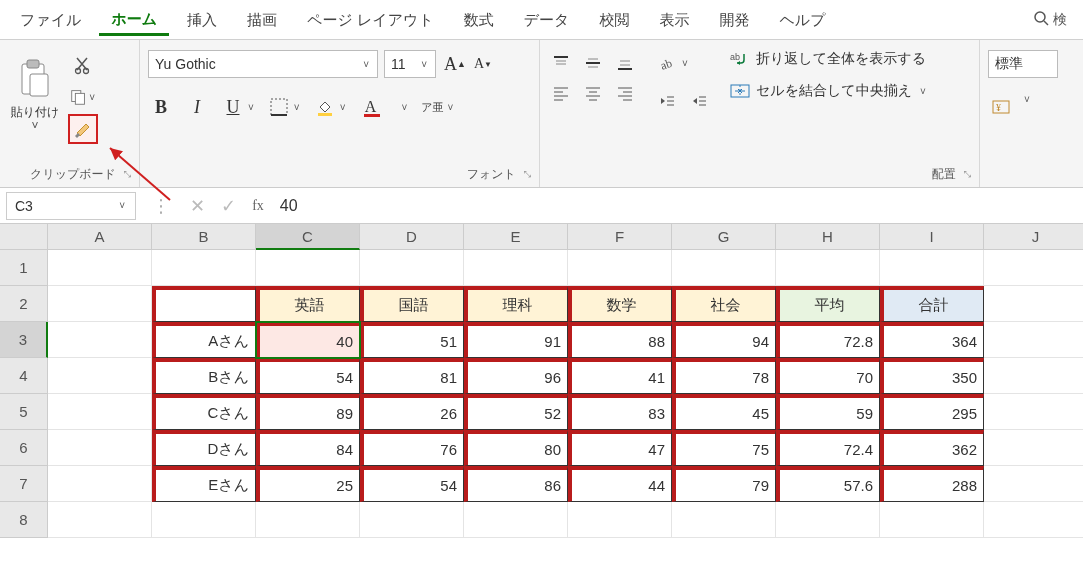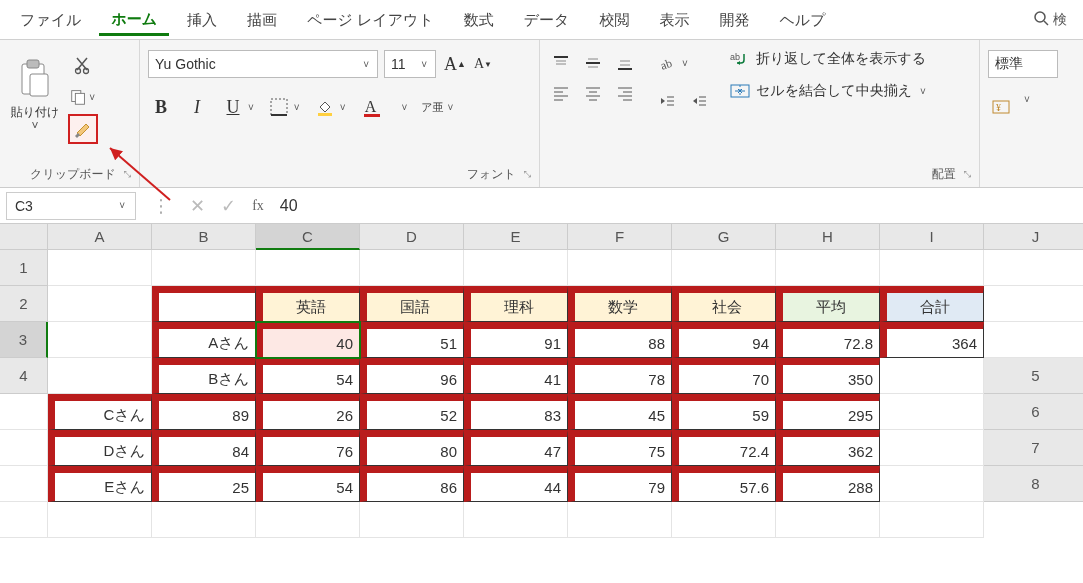--- a/index.html
+++ b/index.html
@@ -57,21 +57,21 @@
 
   
   .sheet { position: relative; display: grid; grid-template-columns: 48px repeat(10, 104px); grid-auto-rows: 26px; font-size: 15px; }
   .sheet .hdr { background: #e8e8e8; border-right: 1px solid #ccc; border-bottom: 1px solid #ccc; display: flex; align-items: center; justify-content: center; color: #555; }
   .sheet .hdr.sel { background: #d4d4d4; border-bottom: 2px solid #107c10; }
   .sheet .rowhdr { background: #e8e8e8; border-right: 1px solid #ccc; border-bottom: 1px solid #ccc; display: flex; align-items: center; justify-content: center; color: #555; }
   .sheet .rowhdr.sel { background: #d4d4d4; border-right: 2px solid #107c10; }
   .sheet .corner { background: #e8e8e8; border-right: 1px solid #ccc; border-bottom: 1px solid #ccc; }
   .cell { border-right: 1px solid #e4e4e4; border-bottom: 1px solid #e4e4e4; display: flex; align-items: center; padding: 0 6px; }
   .cell.num { justify-content: flex-end; }
-  .cell.dataarea { border: 7px solid #b91c1c; border-right: 1px solid #333; border-bottom: 1px solid #333; }
+  .cell.dataarea { border: 4px solid #b91c1c; border-right: 1px solid #333; border-bottom: 1px solid #333; }
   .cell.thead { background: #fff3d6; justify-content: center; }
   .cell.thead.avg { background: #e8f4e0; }
   .cell.thead.total { background: #e0eaf4; }
   .cell.name { justify-content: flex-end; }
   .cell.active { background: #fde8e4; outline: 2px solid #107c10; outline-offset: -1px; z-index: 2; }
 
   
   .arrow { position: absolute; z-index: 50; pointer-events: none; }
 
   .sheet { grid-template-rows: 26px 36px 36px 36px 36px 36px 36px 36px 36px; }
@@ -398,20 +398,21 @@
   <div class="cell dataarea num">88</div>
   <div class="cell dataarea num">94</div>
   <div class="cell dataarea num">72.8</div>
   <div class="cell dataarea num">364</div>
   <div class="cell"></div>
 
   <div class="rowhdr">4</div>
   <div class="cell"></div>
   <div class="cell dataarea name">Bさん</div>
   <div class="cell dataarea num">54</div>
+  <div class="cell dataarea num">81</div>
   <div class="cell dataarea num">96</div>
   <div class="cell dataarea num">41</div>
   <div class="cell dataarea num">78</div>
   <div class="cell dataarea num">70</div>
   <div class="cell dataarea num">350</div>
   <div class="cell"></div>
 
   <div class="rowhdr">5</div>
   <div class="cell"></div>
   <div class="cell dataarea name">Cさん</div>

